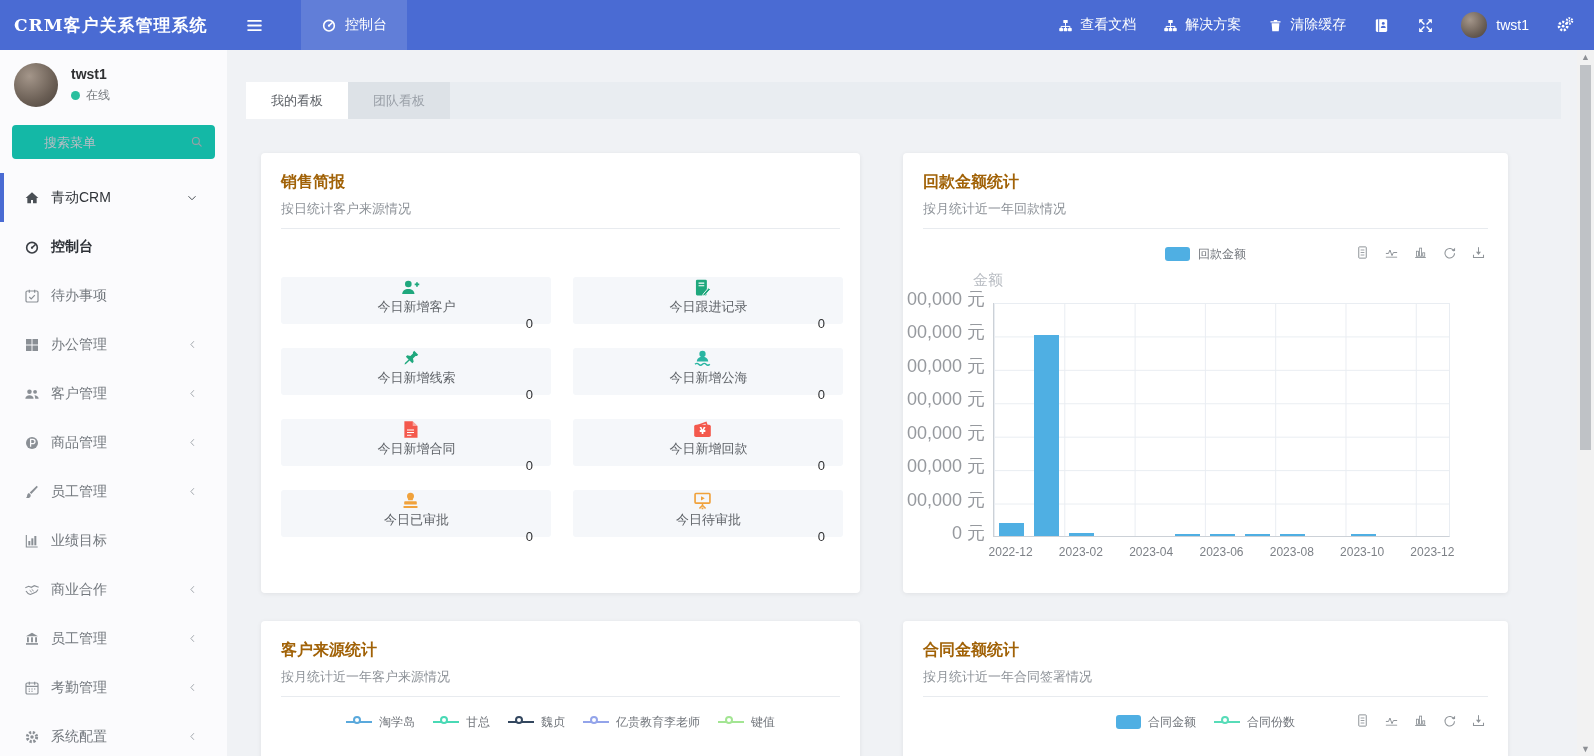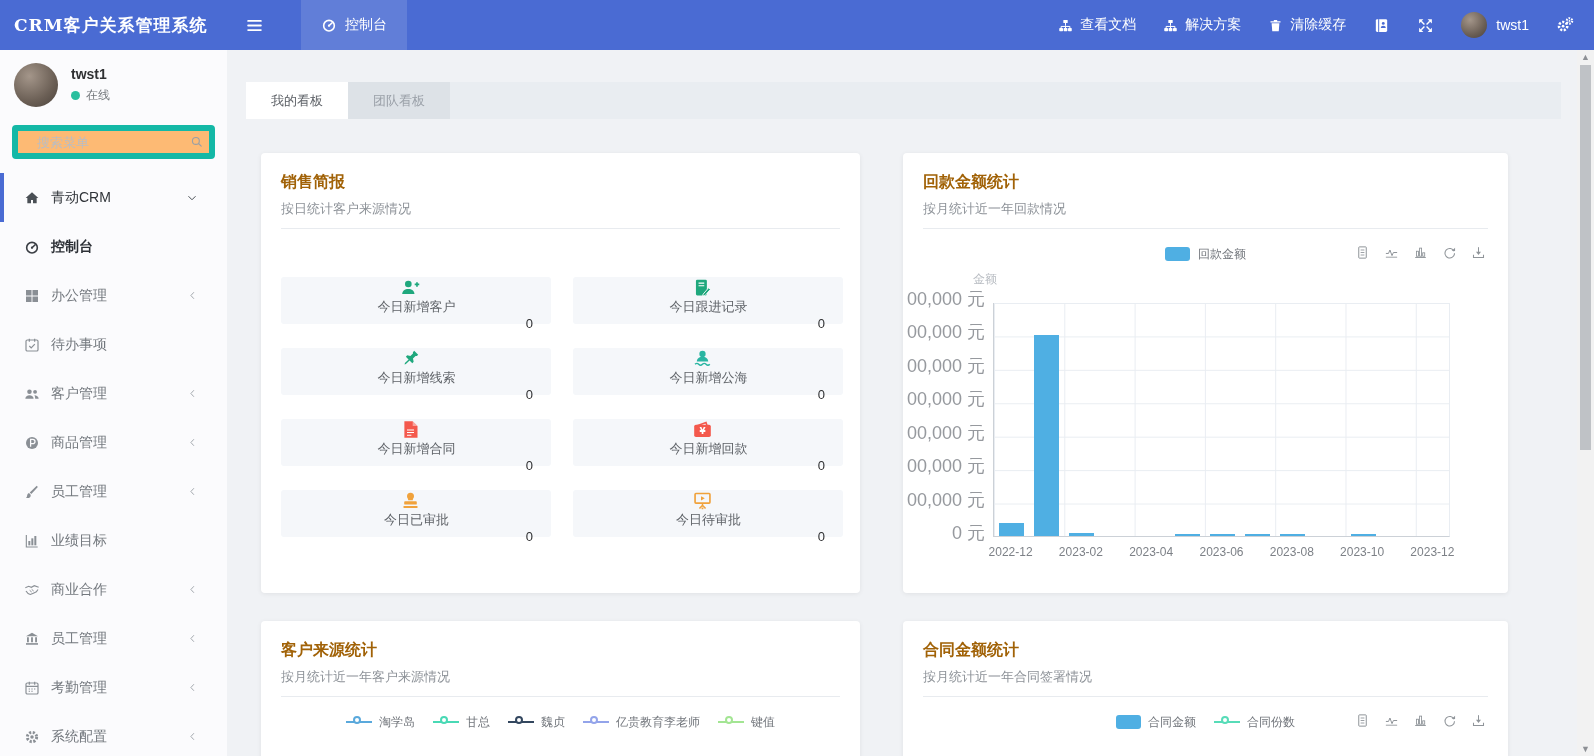--- a/index.html
+++ b/index.html
@@ -22,21 +22,21 @@
   .avatar.sm { width:26px; height:26px; }
   .avatar.lg { width:44px; height:44px; }
 
   
   .sidebar { position:absolute; top:50px; left:0; width:227px; bottom:0; background:#fbfbfd; z-index:20; }
   .side-user { display:flex; align-items:center; gap:13px; padding:13px 14px 10px 14px; cursor:pointer; }
   .side-user .nm { font-size:14px; font-weight:bold; color:#303133; }
   .side-user .st { margin-top:5px; font-size:12px; color:#73777b; display:flex; align-items:center; gap:6px; }
   .dot { width:9px; height:9px; border-radius:50%; background:#2abf9e; display:inline-block; }
   .side-search { margin:8px 12px 14px 12px; position:relative; }
-  .side-search input { width:100%; height:34px; border:6px solid #14b8a6; border-radius:4px; background:#fdba74; padding:0 34px 0 19px; font-size:13px; color:#303133; outline:none; font-family:inherit; }
+  .side-search input { width:100%; height:34px; border:4px solid #14b8a6; border-radius:4px; background:#14b8a6; padding:0 34px 0 28px; font-size:13px; color:#303133; outline:none; font-family:inherit; }
   .side-search input::placeholder { color:#b9bdc4; }
   .side-search .mag { position:absolute; right:11px; top:9px; color:#9aa0a6; }
   .menu { }
   .mi { height:49px; display:flex; align-items:center; padding:0 18px 0 24px; font-size:14px; color:#73787e; cursor:pointer; position:relative; }
   .mi .ic { color:#8a8f95; margin-right:11px; flex:none; }
   .mi .lb { flex:1; }
   .mi .chev { color:#9aa0a6; flex:none; }
   .mi.active { box-shadow:inset 4px 0 0 #4a6bd3; color:#2f3338; }
   .mi.active .ic { color:#4a4f55; }
   .mi.current { color:#2c3036; font-weight:bold; }
@@ -63,21 +63,21 @@
   .stat .ic { color:var(--c); margin-right:12px; flex:none; }
   .stat .lb { font-size:13px; color:#5f6368; }
   .stat .vl { margin-left:auto; font-size:13px; color:#303133; }
 
   
   .chart-legend { margin-top:16px; height:18px; display:flex; justify-content:center; align-items:center; gap:8px; }
   .swatch { width:25px; height:14px; border-radius:3px; background:var(--c); display:inline-block; }
   .lg-text { font-size:12px; color:#72767c; }
   .toolbox { position:absolute; top:92px; right:22px; display:flex; gap:14px; color:#8f9499; }
   .toolbox .ic { cursor:pointer; }
-  .y-name { position:absolute; left:70px; top:118px; font-size:12px; color:#b9bdc3; }
+  .y-name { position:absolute; left:70px; top:118px; font-size:15px; color:#b9bdc3; }
   .yticks { position:absolute; left:0; top:150px; width:82px; height:234px; }
   .yticks span { position:absolute; right:0; font-size:18px; color:#96999e; white-space:nowrap; }
   .plot { position:absolute; left:90px; top:150px; width:457px; height:234px;
           border-left:1px solid #ccd1d7; border-bottom:1px solid #ccd1d7; border-right:1px solid #e9edf2;
           background-image:linear-gradient(to bottom, #e9edf2 1px, transparent 1px),
                            linear-gradient(to right, #e9edf2 1px, transparent 1px);
           background-size:100% 33.43px, 70.3px 100%; }
   .plot .bar { position:absolute; bottom:0; background:var(--bar, #4fafe3); }
   .xticks { position:absolute; left:90px; top:392px; width:457px; height:16px; }
   .xticks span { position:absolute; transform:translateX(-50%); font-size:12px; color:#7d8187; white-space:nowrap; }
@@ -343,32 +343,32 @@
         </svg>
     </div>
     <div class="mi current">
       <svg class="ic" width="16" height="16">
           <use href="#i-gauge"></use>
         </svg>
       <span class="lb">控制台</span>
     </div>
     <div class="mi">
       <svg class="ic" width="16" height="16">
+          <use href="#i-cal-check"></use>
+        </svg>
+      <span class="lb">待办事项</span>
+    </div>
+    <div class="mi">
+      <svg class="ic" width="16" height="16">
           <use href="#i-grid"></use>
         </svg>
       <span class="lb">办公管理</span>
       <svg class="ic chev" width="11" height="11">
           <use href="#i-chev-l"></use>
         </svg>
-    </div>
-    <div class="mi">
-      <svg class="ic" width="16" height="16">
-          <use href="#i-cal-check"></use>
-        </svg>
-      <span class="lb">待办事项</span>
     </div>
     <div class="mi">
       <svg class="ic" width="16" height="16">
           <use href="#i-users"></use>
         </svg>
       <span class="lb">客户管理</span>
       <svg class="ic chev" width="11" height="11">
           <use href="#i-chev-l"></use>
         </svg>
     </div>

